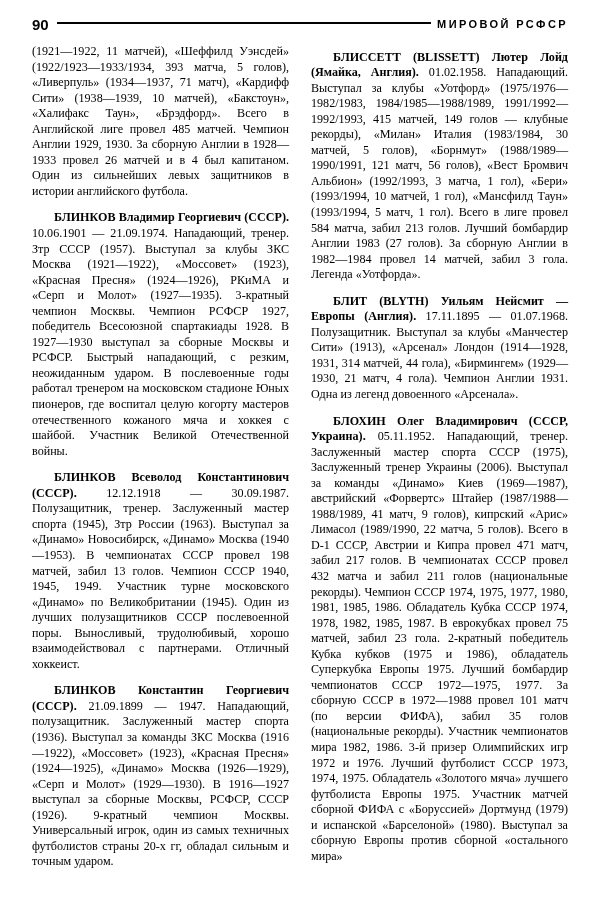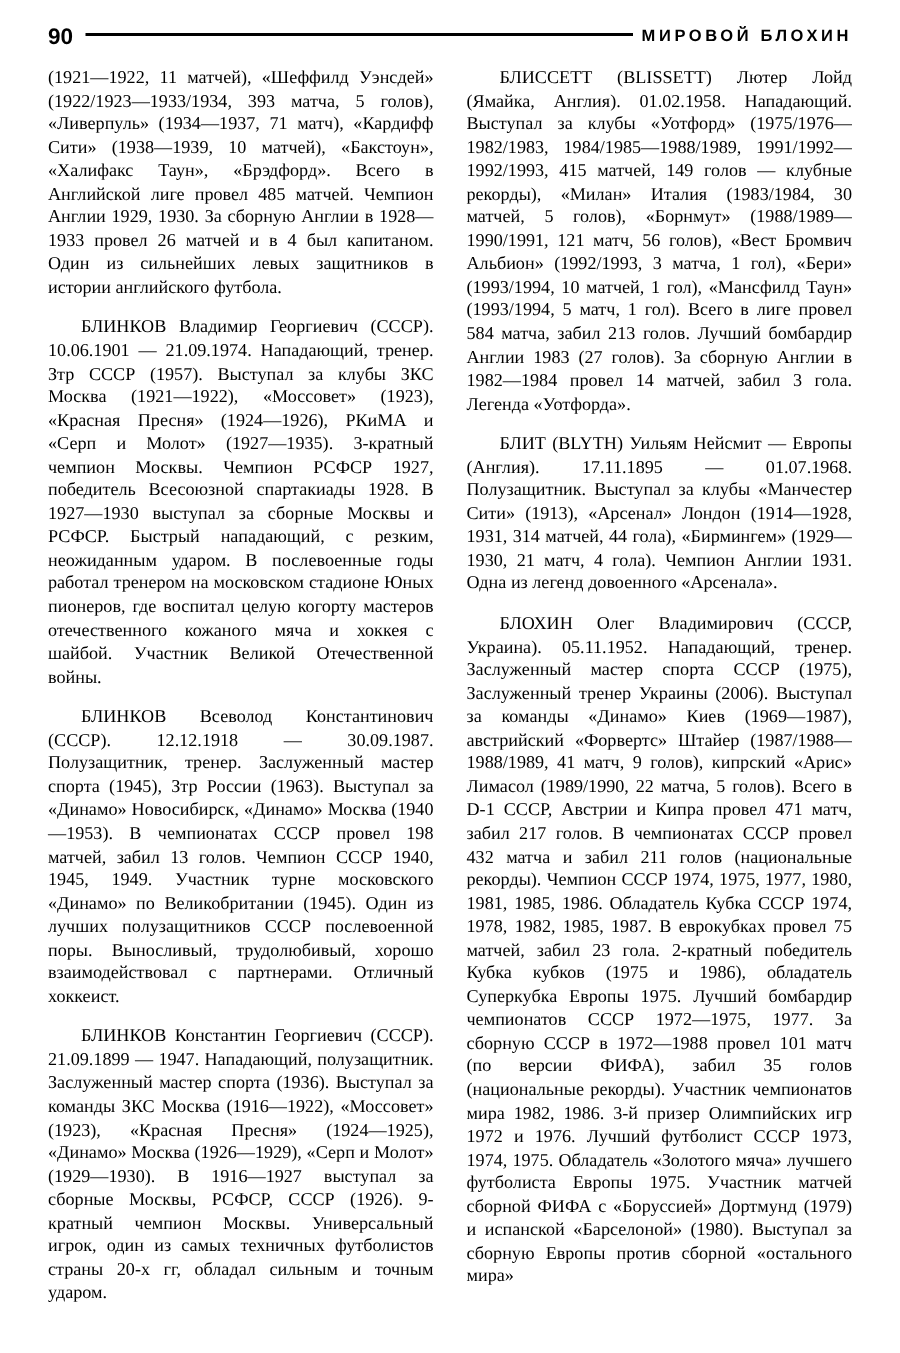--- a/index.html
+++ b/index.html
@@ -56,20 +56,21 @@
     white-space: nowrap;
     line-height: 1;
   }
 
   
   .columns {
     display: flex;
     padding: 14px 32px 0 32px;
     box-sizing: border-box;
     gap: 22px;
+    align-items: center;
   }
   .col {
     width: 257px;
     flex: 0 0 257px;
   }
   p.entry {
     margin: 0;
     text-align: justify;
     text-justify: inter-word;
     font-size: 12.1px;
@@ -77,32 +78,32 @@
     text-indent: 22px;
     hyphens: manual;
   }
   p.entry + p.entry {
     margin-top: 11px;
   }
   p.cont {
     text-indent: 0;
   }
   .hw {
-    font-weight: normal;
+    font-weight: bold;
   }
 </style>
 </head>
 <body>
 
 <div class="page">
 
   <div class="running-head">
     <span class="folio">90</span>
     <span class="head-rule"></span>
-    <span class="head-title">МИРОВОЙ БЛОХИН</span>
+    <span class="head-title">МИРОВОЙ РСФСР</span>
   </div>
 
   <div class="columns">
 
     <div class="col">
       <p class="entry cont"><span>(1921—1922, 11 матчей), «Шеффилд Уэнсдей» (1922/1923—1933/1934, 393 матча, 5 голов), «Ливерпуль» (1934—1937, 71 матч), «Кардифф Сити» (1938—1939, 10 матчей), «Бакстоун», «Халифакс Таун», «Брэдфорд». Всего в Английской лиге провел 485 матчей. Чемпион Англии 1929, 1930. За сборную Англии в 1928—1933 провел 26 матчей и в 4 был капитаном. Один из сильнейших левых защитников в истории английского футбола.</span></p>
 
       <p class="entry"><span class="hw">БЛИНКОВ Владимир Георгиевич (СССР).</span><span> 10.06.1901 — 21.09.1974. Нападающий, тренер. Зтр СССР (1957). Выступал за клубы ЗКС Москва (1921—1922), «Моссовет» (1923), «Красная Пресня» (1924—1926), РКиМА и «Серп и Молот» (1927—1935). 3-кратный чемпион Москвы. Чемпион РСФСР 1927, победитель Всесоюзной спартакиады 1928. В 1927—1930 выступал за сборные Москвы и РСФСР. Быстрый нападающий, с резким, неожиданным ударом. В послевоенные годы работал тренером на московском стадионе Юных пионеров, где воспитал целую когорту мастеров отечественного кожаного мяча и хоккея с шайбой. Участник Великой Отечественной войны.</span></p>
 
       <p class="entry"><span class="hw">БЛИНКОВ Всеволод Константинович (СССР).</span><span> 12.12.1918 — 30.09.1987. Полузащитник, тренер. Заслуженный мастер спорта (1945), Зтр России (1963). Выступал за «Динамо» Новосибирск, «Динамо» Москва (1940—1953). В чемпионатах СССР провел 198 матчей, забил 13 голов. Чемпион СССР 1940, 1945, 1949. Участник турне московского «Динамо» по Великобритании (1945). Один из лучших полузащитников СССР послевоенной поры. Выносливый, трудолюбивый, хорошо взаимодействовал с партнерами. Отличный хоккеист.</span></p>

